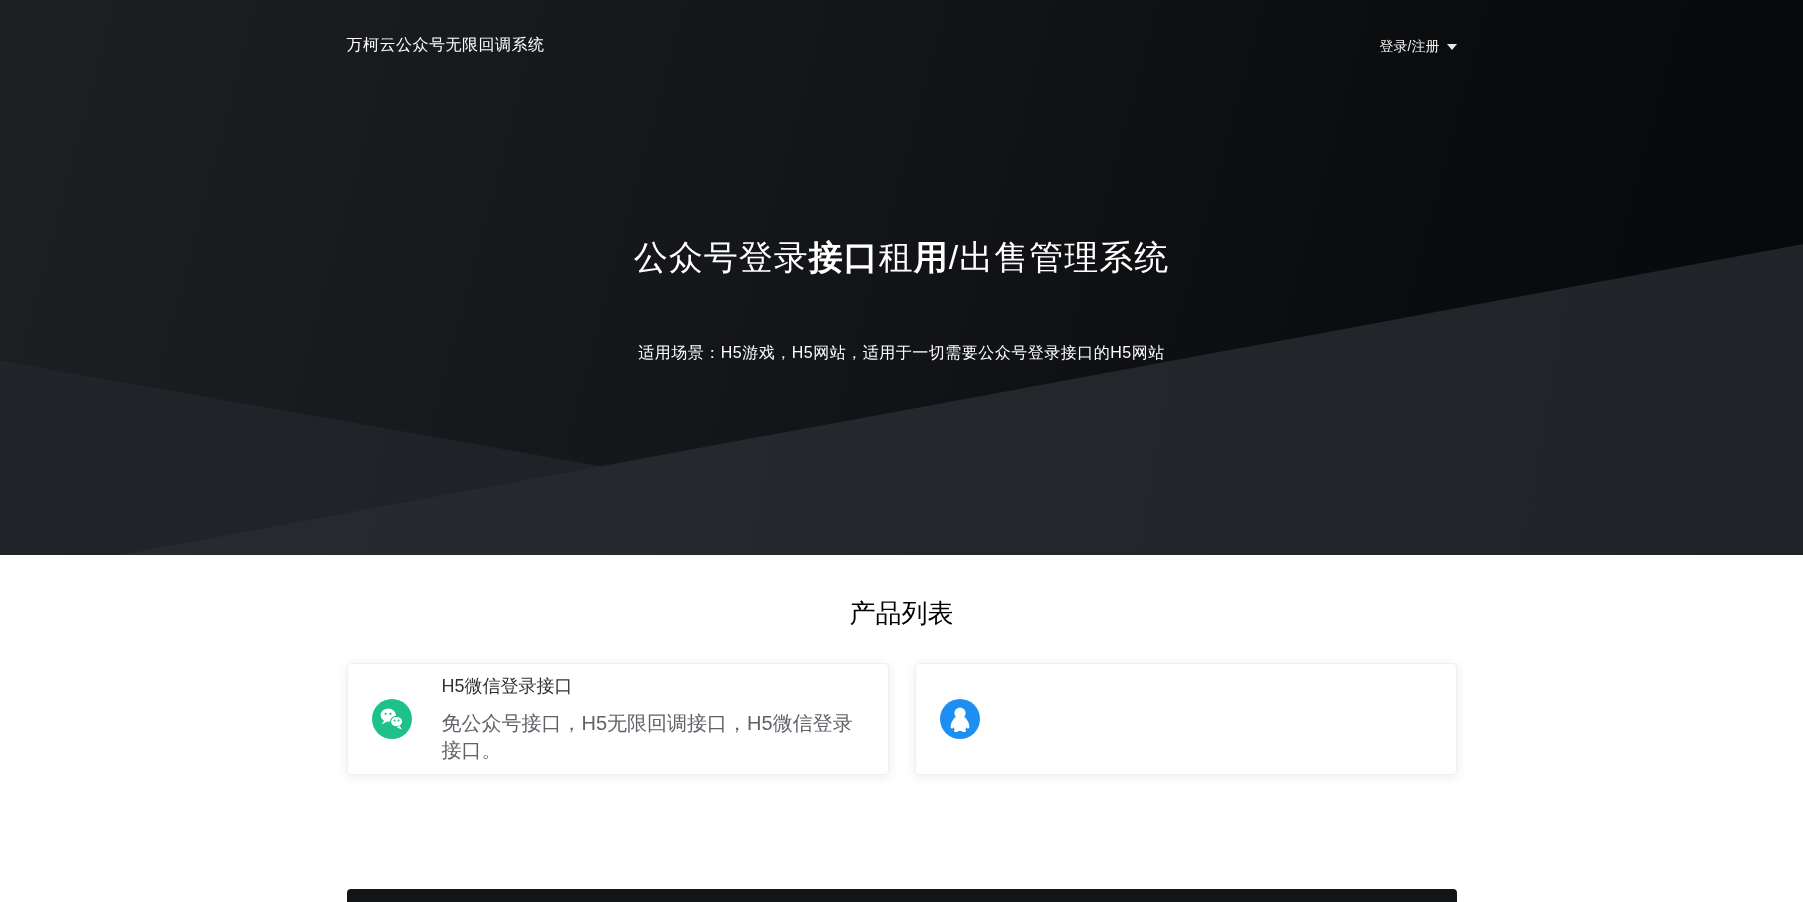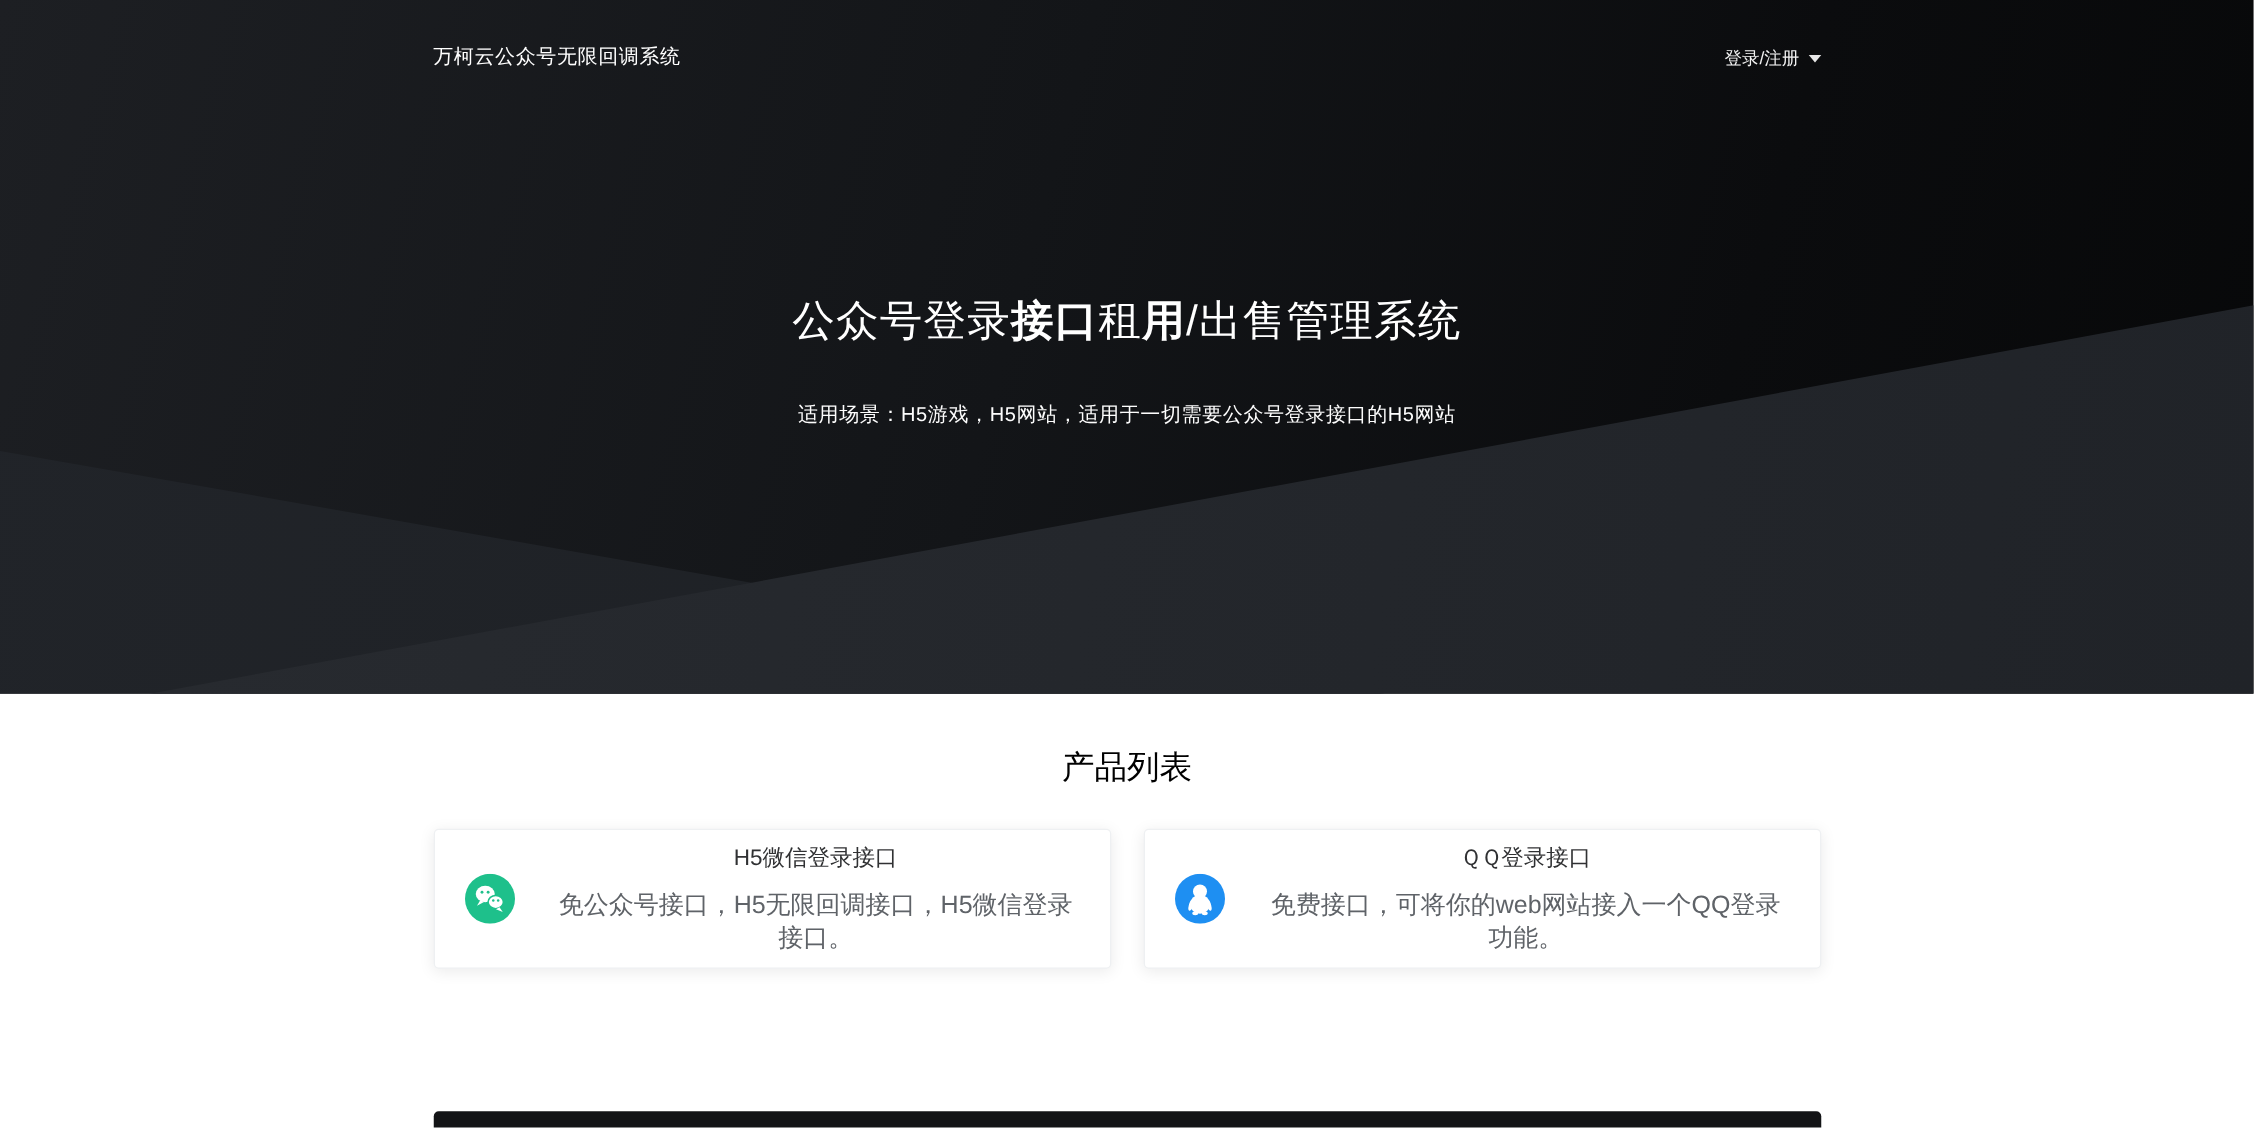--- a/index.html
+++ b/index.html
@@ -20,26 +20,26 @@
   .hero-header { position: relative; z-index: 3; display: flex; align-items: flex-end;
     justify-content: space-between; height: 56px; }
   .site-title { color: #ffffff; font-size: 16px; letter-spacing: 0.5px; cursor: pointer; }
   .auth-menu { display: flex; align-items: center; color: #f2f2f2; font-size: 14px; cursor: pointer; }
   .caret { width: 0; height: 0; margin-left: 7px; border-left: 5px solid transparent;
     border-right: 5px solid transparent; border-top: 6px solid #e8e8e8; }
 
   .hero-inner { position: relative; z-index: 2; text-align: center; padding-top: 182px; }
   .hero-title { color: #ffffff; font-size: 34px; font-weight: 400; letter-spacing: 1px; line-height: 1.15; }
   .hero-title .b { font-weight: 700; }
-  .hero-subtitle { margin-top: 45px; color: #fdfdfd; font-size: 16px; letter-spacing: 0.5px; }
+  .hero-subtitle { margin-top: 66px; color: #fdfdfd; font-size: 16px; letter-spacing: 0.5px; }
 
   
   .section-heading { margin-top: 40px; text-align: center; color: #000000;
     font-size: 26px; font-weight: 400; line-height: 36px; }
-  .cards { display: flex; justify-content: space-between; margin-top: 32px; text-align: center; }
+  .cards { display: flex; justify-content: space-between; margin-top: 32px; }
   .card { width: calc(50% - 13px); height: 112px; background: #ffffff;
     border: 1px solid #eef0f2; border-radius: 4px;
     box-shadow: 0 2px 12px rgba(0,0,0,0.08);
     display: flex; align-items: center; padding: 0 24px; cursor: pointer; }
   .card-icon { width: 40px; height: 40px; flex: 0 0 40px; }
   .card-body { margin-left: 30px; }
   .card-title { color: #303133; font-size: 18px; font-weight: 400; }
   .card-desc { margin-top: 12px; color: #5f6368; font-size: 20px; }
 
   
@@ -93,22 +93,18 @@
     <div class="card">
       <svg class="card-icon" viewBox="0 0 40 40">
         <circle cx="20" cy="20" r="20" fill="#1e8ff2"></circle>
         <circle cx="20" cy="14.2" r="5.6" fill="#ffffff"></circle>
         <ellipse cx="20" cy="24.4" rx="8.0" ry="7.6" fill="#ffffff"></ellipse>
         <ellipse cx="16.2" cy="31.6" rx="2.4" ry="1.5" fill="#ffffff"></ellipse>
         <ellipse cx="23.8" cy="31.6" rx="2.4" ry="1.5" fill="#ffffff"></ellipse>
         <ellipse cx="12.6" cy="25.5" rx="1.6" ry="4.2" fill="#ffffff" transform="rotate(14 12.6 25.5)"></ellipse>
         <ellipse cx="27.4" cy="25.5" rx="1.6" ry="4.2" fill="#ffffff" transform="rotate(-14 27.4 25.5)"></ellipse>
       </svg>
-      <div class="card-body">
-        <div class="card-title">ＱＱ登录接口</div>
-        <div class="card-desc">免费接口，可将你的web网站接入一个QQ登录功能。</div>
-      </div>
     </div>
 
   </div>
 
   <div class="dark-panel"></div>
 </div>
 
 </body></html>

